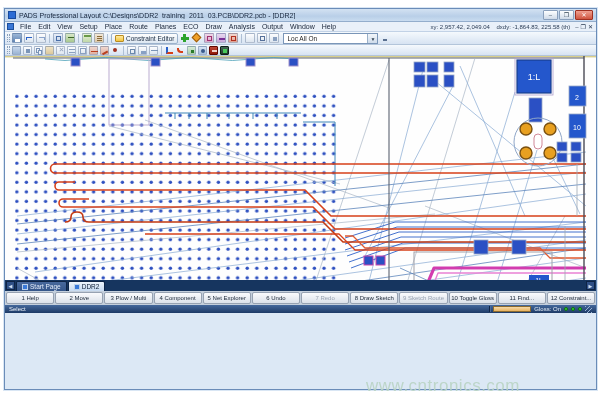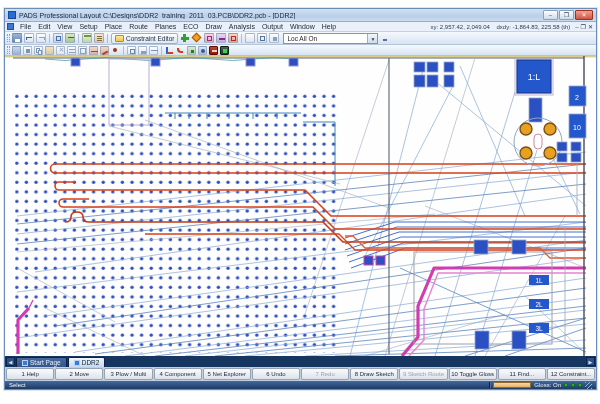--- a/index.html
+++ b/index.html
@@ -43,21 +43,21 @@
   .ce-btn { display:flex; align-items:center; gap:2px; padding:0 3px; height:11px; border:1px solid #9cb2cc;
             border-radius:2px; background:linear-gradient(#fefefe,#dce7f2); }
   .folder { width:9px; height:7px; background:linear-gradient(#ffe9a0,#f3c53f); border:1px solid #b98c20; border-radius:1px; }
   .ce-label { font-size:6.5px; color:#223248; white-space:nowrap; }
   .combo { display:flex; align-items:center; height:11px; width:95px; background:#fff; border:1px solid #7a96b8; margin-left:2px; }
   .combo-val { flex:1; font-size:6.5px; color:#222; padding-left:3px; white-space:nowrap; }
   .combo-arrow { width:10px; height:100%; background:linear-gradient(#f2f6fa,#cfdceb); border-left:1px solid #9ab0c8;
                  font-size:5px; line-height:10px; text-align:center; color:#345; }
 
   
-  .canvas { height:300px; background:#0f766e; position:relative; overflow:hidden; }
+  .canvas { height:224px; background:#0f766e; position:relative; overflow:hidden; }
   svg text { font-family:"Liberation Sans", sans-serif; }
 
   
   .tabbar { height:11px; background:#16355f; display:flex; align-items:flex-end; gap:1px; padding:0 1px; }
   .tab-arrow { width:9px; height:9px; margin-bottom:1px; background:#2e4f86; color:#cfe0f2; font-size:5px;
                line-height:9px; text-align:center; border:1px solid #0e2446; }
   .tab { display:flex; align-items:center; gap:2px; height:10px; padding:0 5px; border:1px solid #0e2446;
          border-bottom:none; border-radius:2px 2px 0 0; font-size:6.5px; white-space:nowrap; }
   .tab.inactive { background:linear-gradient(#48699c,#35568a); color:#e6eefa; }
   .tab.active { background:linear-gradient(#eef5fc,#c7daf0); color:#0c1c34; }
@@ -83,20 +83,21 @@
         background:repeating-linear-gradient(135deg,#9ab4d4 0 1px,transparent 1px 3px); }
 
   .watermark { position:absolute; left:366px; top:376px; z-index:60; font-size:17px; letter-spacing:.5px;
                color:rgba(186,212,196,.92); white-space:nowrap; }
 </style>
 </head>
 <body>
 
 <div class="page">
 
+  <div class="watermark">www.cntronics.com</div>
 
   <div class="appwin">
 
     <div class="titlebar">
       <span class="appicon"></span>
       <span class="titletext">PADS Professional Layout  C:\Designs\DDR2_training_2011_03.PCB\DDR2.pcb - [DDR2]</span>
       <span class="winbtns">
         <span class="wbtn">–</span>
         <span class="wbtn">❐</span>
         <span class="wbtn close">✕</span>

